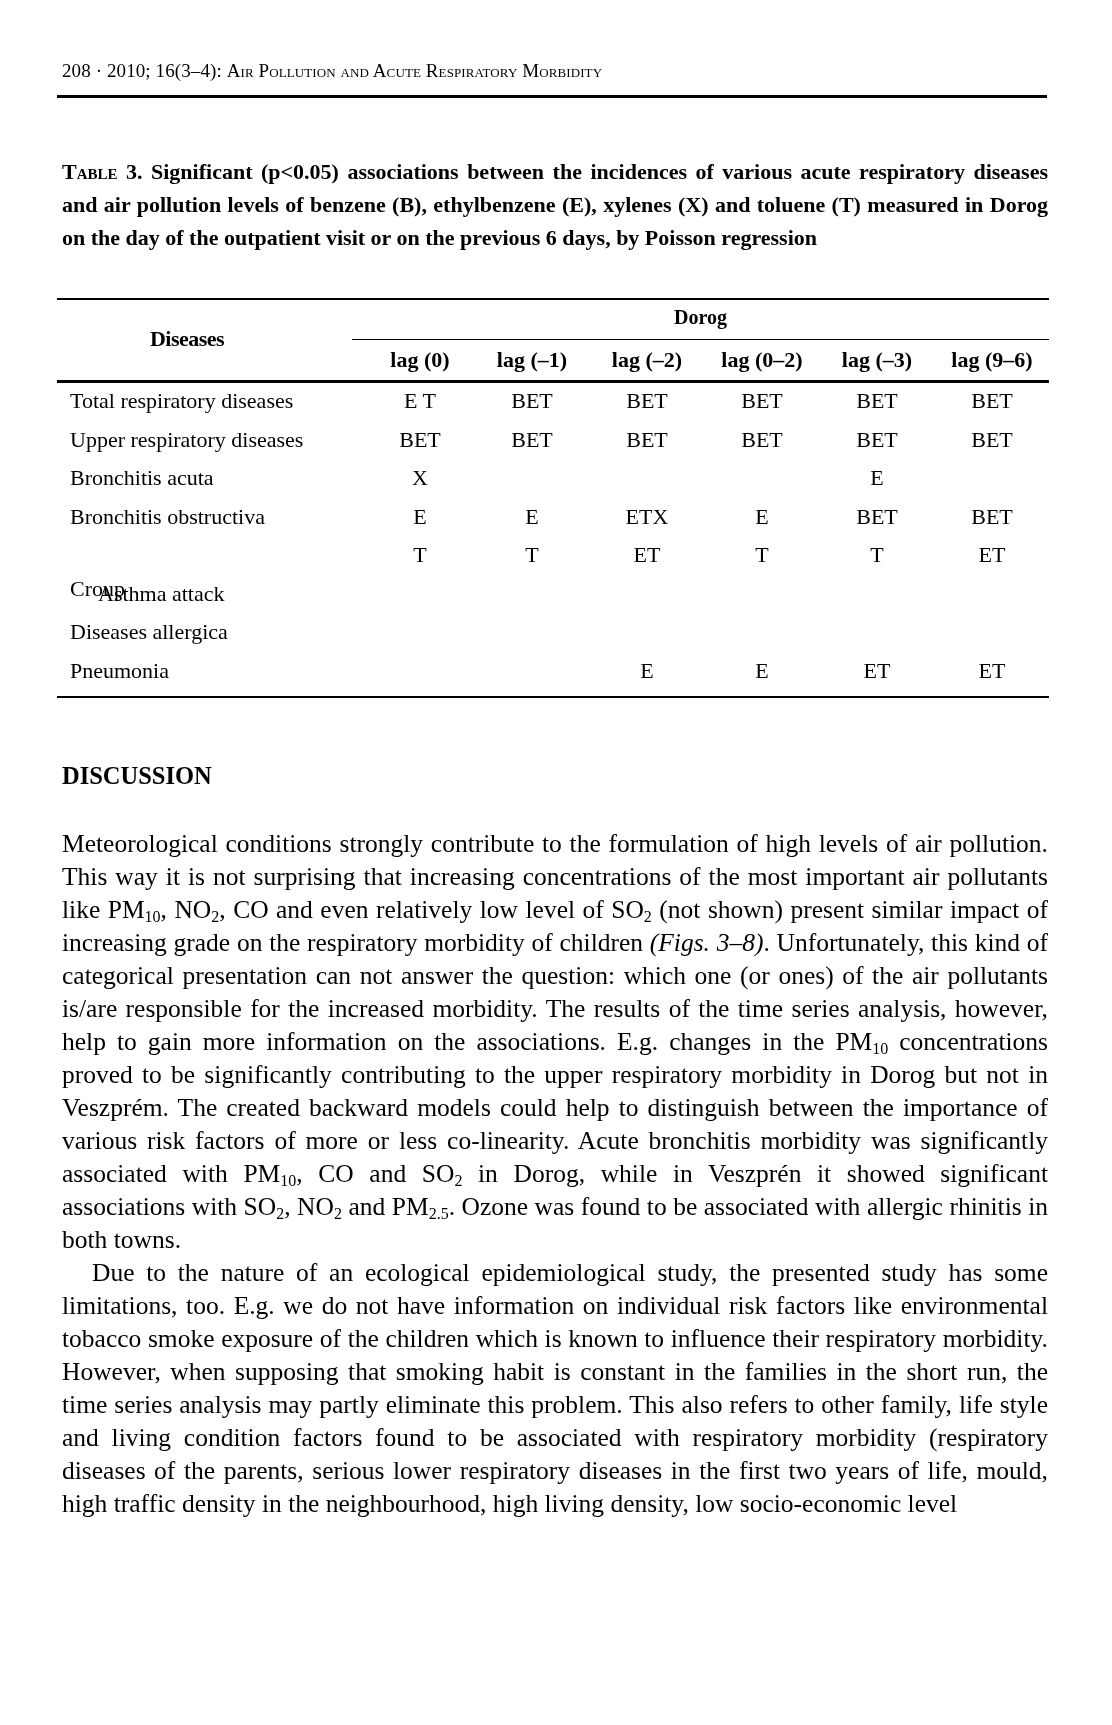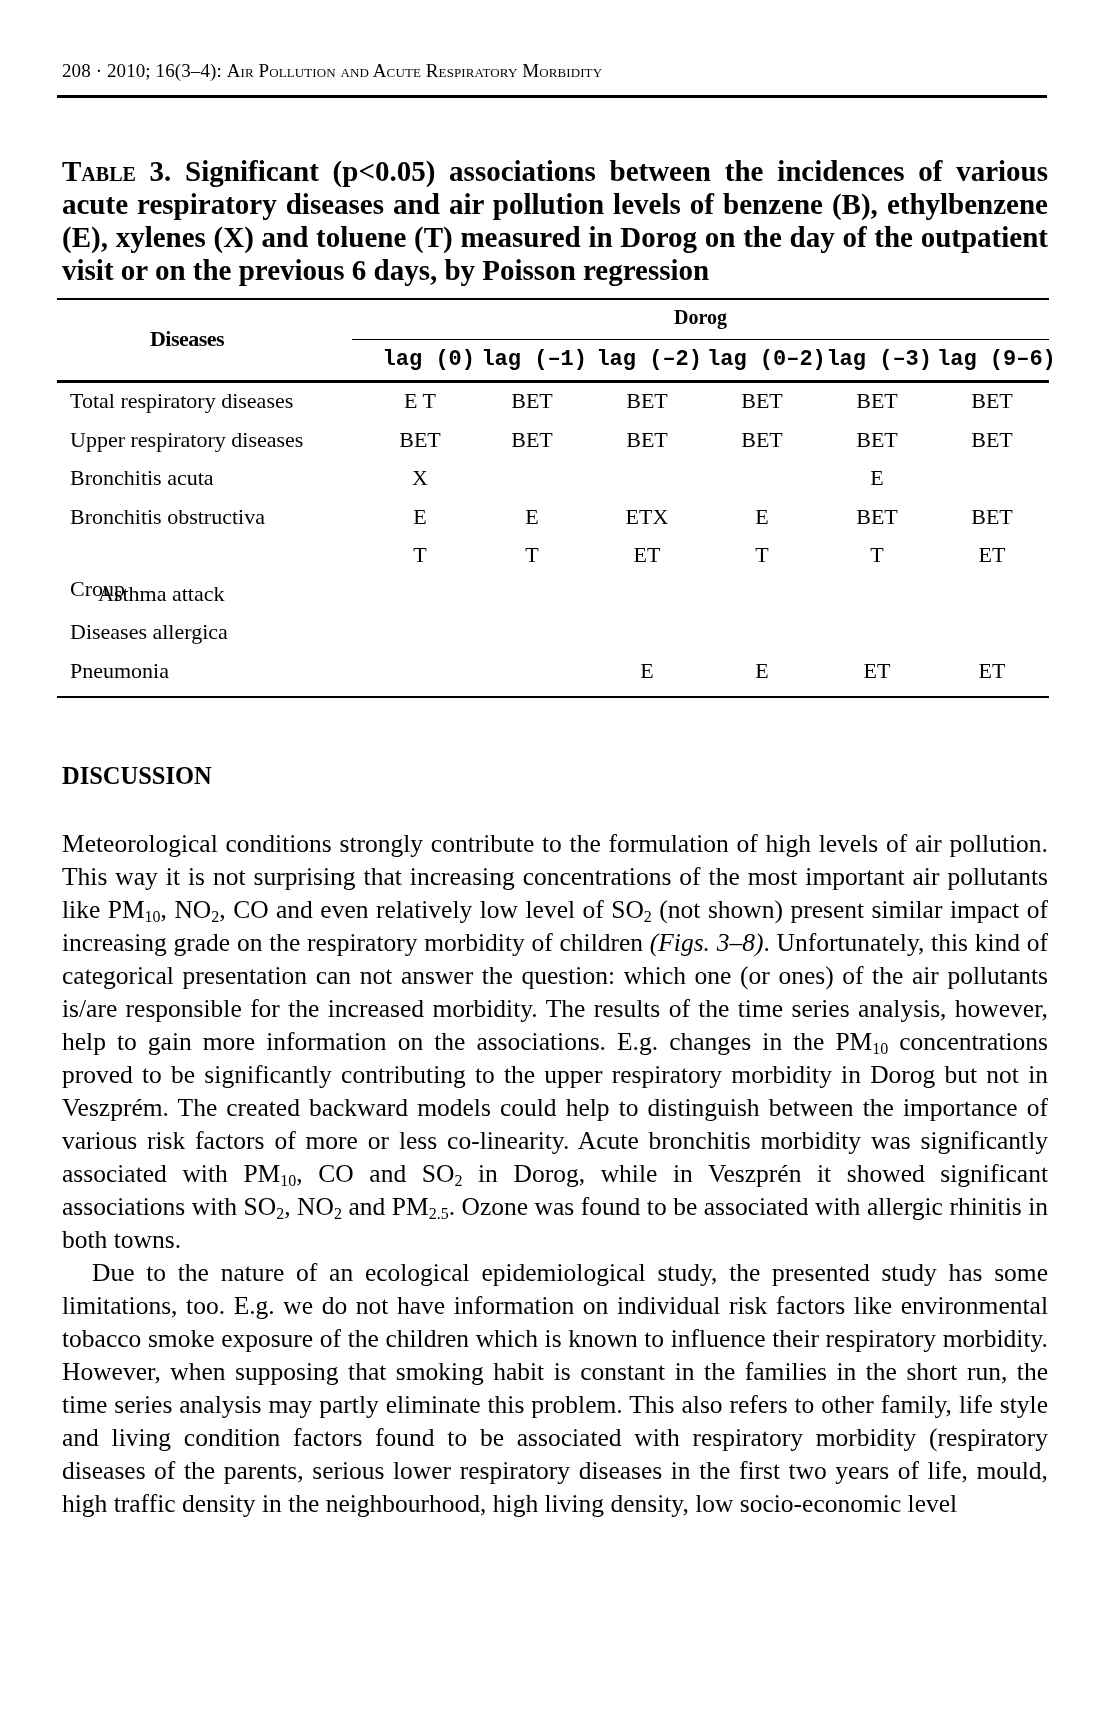--- a/index.html
+++ b/index.html
@@ -13,32 +13,32 @@
     .running-header {
       position: absolute; top: 60px; left: 0; width: 986px;
       font-size: 19px; letter-spacing: 0.1px; white-space: nowrap;
     }
     .running-header .sc { font-variant: small-caps; }
     .header-rule { position: absolute; top: 95px; left: -5px; width: 990px; height: 3px; background: #000; }
 
     
     .caption {
       position: absolute; top: 155px; left: 0; width: 986px;
-      font-weight: bold; font-size: 29px; line-height: 33px;
+      font-weight: bold; font-size: 22px; line-height: 33px;
       text-align: justify; text-align-last: left;
     }
     .caption .table-label { font-variant: small-caps; }
     .rule-top { position: absolute; top: 298px; left: -5px; width: 992px; height: 2px; background: #000; }
     .rule-dorog { position: absolute; top: 339px; left: 290px; width: 697px; height: 1px; background: #000; }
     .rule-head { position: absolute; top: 380px; left: -5px; width: 992px; height: 3px; background: #000; }
     .rule-bottom { position: absolute; top: 696px; left: -5px; width: 992px; height: 1.5px; background: #000; }
 
     .th-diseases { position: absolute; top: 326px; left: 0; width: 250px; text-align: center; font-weight: bold; font-size: 22px; letter-spacing: -0.5px; }
     .th-dorog { position: absolute; top: 306px; left: 290px; width: 697px; text-align: center; font-weight: bold; font-size: 20px; }
-    .th-lag { position: absolute; top: 347px; width: 110px; text-align: right; font-weight: bold; font-size: 22px; white-space: nowrap; font-family: Liberation Mono, monospace; }
+    .th-lag { position: absolute; top: 347px; width: 110px; text-align: center; font-weight: bold; font-size: 22px; white-space: nowrap; }
 
     .row-label { position: absolute; left: 8px; font-size: 22px; white-space: nowrap; }
     .cell { position: absolute; width: 110px; text-align: center; font-size: 22px; }
 
     
     .section-heading { position: absolute; top: 762px; left: 0; font-weight: bold; font-size: 24.5px; }
     .body-text {
       position: absolute; top: 827px; left: 0; width: 986px;
       font-size: 25.5px; line-height: 33px; text-align: justify;
     }

